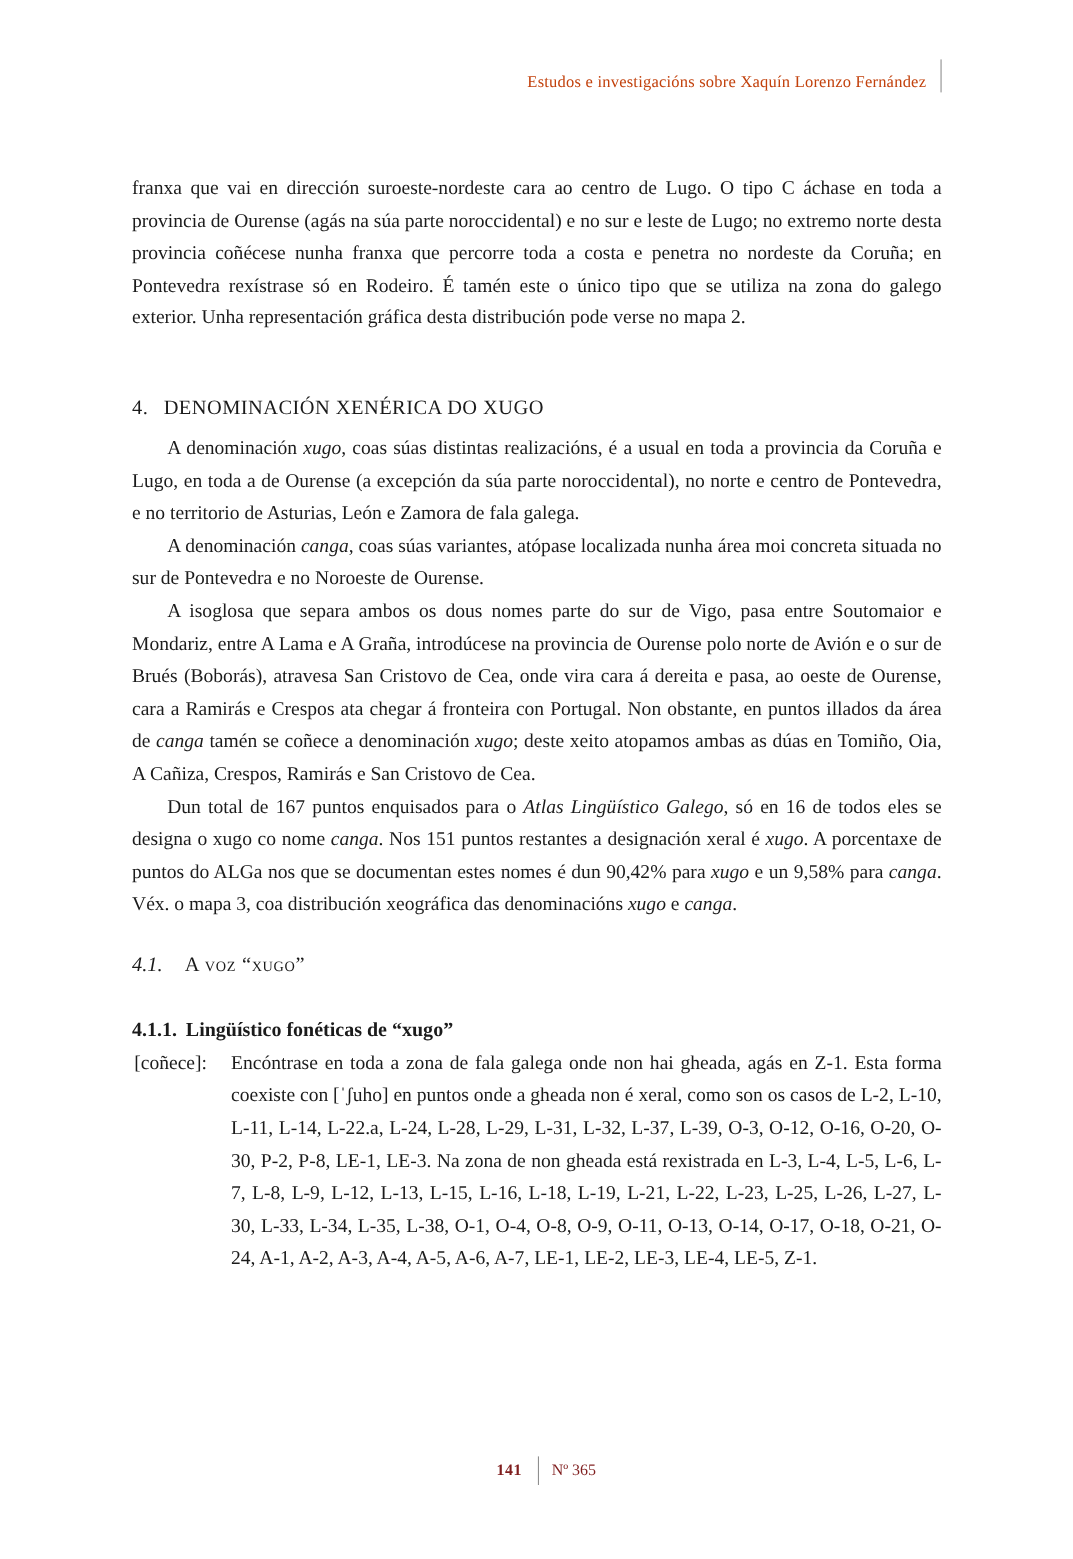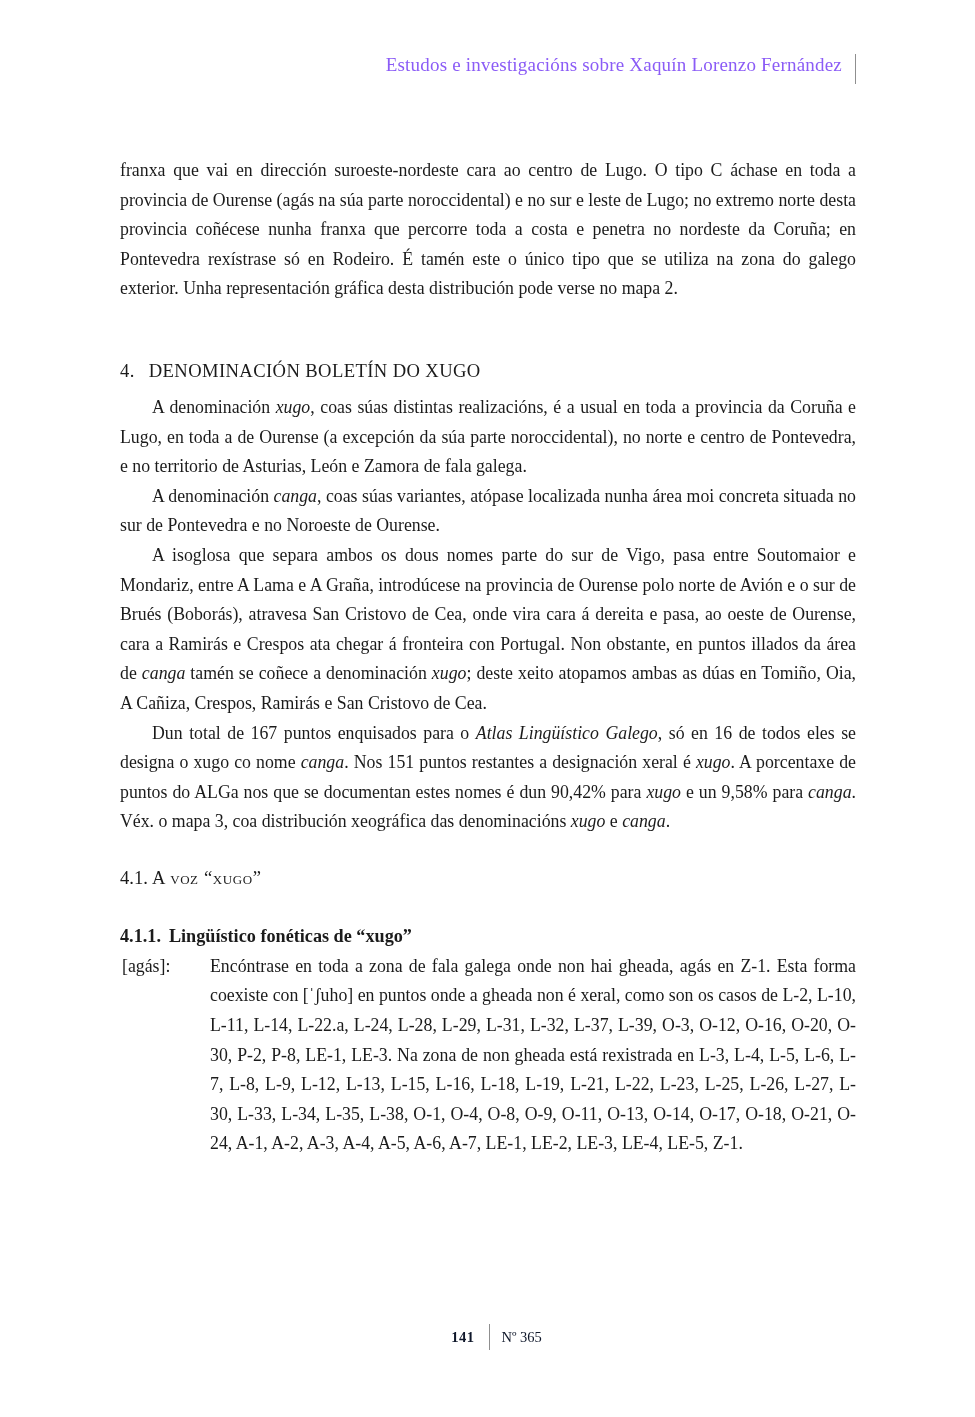--- a/index.html
+++ b/index.html
@@ -9,22 +9,22 @@
     font-family: "Liberation Serif", "DejaVu Serif", serif;
     color: #1b1b1b;
     position: relative;
     overflow: hidden;
   }
   .page { position: relative; width: 975px; height: 1417px; background: #ffffff; }
 
   
   .header {
     position: absolute; top: 54px; left: 120px; width: 736px;
-    display: flex; align-items: flex-start;
-    font-size: 19px; color: #8b5cf6;
+    display: flex; align-items: flex-end;
+    font-size: 15px; color: #c2410c;
   }
   .header-left  { flex: 1; text-align: right; padding-right: 13px; letter-spacing: 0.2px; }
   .header-right { flex: 1; text-align: left;  padding-left: 13px;  letter-spacing: 0.6px; }
   .vdiv { width: 1px; height: 30px; background: #8f8f8f; flex: 0 0 1px; }
 
   
   .main {
     position: absolute; top: 156px; left: 120px; width: 736px;
     font-size: 17.8px; line-height: 29.6px; text-align: justify;
   }
@@ -35,76 +35,76 @@
   .section-heading {
     font-size: 18.6px; font-weight: normal; letter-spacing: 0.4px;
     margin-top: 52px; margin-bottom: 7px; text-align: left; line-height: 30px;
   }
   .section-heading .hnum { margin-right: 14px; }
 
   .subsection {
     font-size: 18.6px; font-weight: normal;
     margin-top: 26px; text-align: left; line-height: 30px;
   }
-  .subsection .hnum { margin-right: 4px; }
+  .subsection .hnum { margin-right: 20px; font-style: italic; }
   .sc { font-variant: small-caps; letter-spacing: 0.6px; }
 
   .subsubsection {
     font-size: 18.2px; font-weight: 600;
     margin-top: 28px; margin-bottom: 1px; text-align: left; line-height: 30px;
   }
   .subsubsection .hnum { margin-right: 8px; }
 
   .entry { display: flex; align-items: flex-start; }
   .entry-label { flex: 0 0 90px; width: 90px; padding-left: 2px; white-space: nowrap; }
   .entry-text  { flex: 1; text-align: justify; }
 
   
   .footer {
     position: absolute; top: 1324px; left: 120px; width: 736px;
     display: flex; align-items: center;
-    font-size: 14.5px; color: #0f172a;
+    font-size: 14.5px; color: #7f1d1d;
   }
   .footer-left  { flex: 1; text-align: right; padding-right: 14px; font-weight: bold; letter-spacing: 0.5px; }
   .footer-right { flex: 1; text-align: left;  padding-left: 12px; }
   .footer .vdiv { height: 26px; }
 </style>
 </head>
 <body>
 
 <div class="page">
 
   <div class="header">
     <span class="header-left">Estudos e investigacións sobre Xaquín Lorenzo Fernández</span>
     <span class="vdiv"></span>
   </div>
 
   <div class="main">
 
     <p class="para noindent"><span>franxa que vai en dirección suroeste-nordeste cara ao centro de Lugo. O tipo C áchase en toda a provincia de Ourense (agás na súa parte noroccidental) e no sur e leste de Lugo; no extremo norte desta provincia coñécese nunha franxa que percorre toda a costa e penetra no nordeste da Coruña; en Pontevedra rexístrase só en Rodeiro. É tamén este o único tipo que se utiliza na zona do galego exterior. Unha representación gráfica desta distribución pode verse no mapa 2.</span></p>
 
     <h2 class="section-heading">
-      <span class="hnum">4.</span><span>DENOMINACIÓN BOLETÍN DO XUGO</span>
+      <span class="hnum">4.</span><span>DENOMINACIÓN XENÉRICA DO XUGO</span>
     </h2>
 
     <p class="para"><span>A denominación </span><em>xugo</em><span>, coas súas distintas realizacións, é a usual en toda a provincia da Coruña e Lugo, en toda a de Ourense (a excepción da súa parte noroccidental), no norte e centro de Pontevedra, e no territorio de Asturias, León e Zamora de fala galega.</span></p>
     <p class="para"><span>A denominación </span><em>canga</em><span>, coas súas variantes, atópase localizada nunha área moi concreta situada no sur de Pontevedra e no Noroeste de Ourense.</span></p>
     <p class="para"><span>A isoglosa que separa ambos os dous nomes parte do sur de Vigo, pasa entre Soutomaior e Mondariz, entre A Lama e A Graña, introdúcese na provincia de Ourense polo norte de Avión e o sur de Brués (Boborás), atravesa San Cristovo de Cea, onde vira cara á dereita e pasa, ao oeste de Ourense, cara a Ramirás e Crespos ata chegar á fronteira con Portugal. Non obstante, en puntos illados da área de </span><em>canga</em><span> tamén se coñece a denominación </span><em>xugo</em><span>; deste xeito atopamos ambas as dúas en Tomiño, Oia, A Cañiza, Crespos, Ramirás e San Cristovo de Cea.</span></p>
     <p class="para"><span>Dun total de 167 puntos enquisados para o </span><em>Atlas Lingüístico Galego</em><span>, só en 16 de todos eles se designa o xugo co nome </span><em>canga</em><span>. Nos 151 puntos restantes a designación xeral é </span><em>xugo</em><span>. A porcentaxe de puntos do ALGa nos que se documentan estes nomes é dun 90,42% para </span><em>xugo</em><span> e un 9,58% para </span><em>canga</em><span>. Véx. o mapa 3, coa distribución xeográfica das denominacións </span><em>xugo</em><span> e </span><em>canga</em><span>.</span></p>
 
     <h3 class="subsection">
       <span class="hnum">4.1.</span><span class="sc">A voz “xugo”</span>
     </h3>
 
     <h4 class="subsubsection">
       <span class="hnum">4.1.1.</span><span>Lingüístico fonéticas de “xugo”</span>
     </h4>
 
     <div class="entry">
-      <span class="entry-label">[agás]:</span>
+      <span class="entry-label">[coñece]:</span>
       <div class="entry-text"><span>Encóntrase en toda a zona de fala galega onde non hai gheada, agás en Z-1. Esta forma coexiste con [ˈʃuho] en puntos onde a gheada non é xeral, como son os casos de L-2, L-10, L-11, L-14, L-22.a, L-24, L-28, L-29, L-31, L-32, L-37, L-39, O-3, O-12, O-16, O-20, O-30, P-2, P-8, LE-1, LE-3. Na zona de non gheada está rexistrada en L-3, L-4, L-5, L-6, L-7, L-8, L-9, L-12, L-13, L-15, L-16, L-18, L-19, L-21, L-22, L-23, L-25, L-26, L-27, L-30, L-33, L-34, L-35, L-38, O-1, O-4, O-8, O-9, O-11, O-13, O-14, O-17, O-18, O-21, O-24, A-1, A-2, A-3, A-4, A-5, A-6, A-7, LE-1, LE-2, LE-3, LE-4, LE-5, Z-1.</span></div>
     </div>
 
   </div>
 
   <div class="footer">
     <span class="footer-left">141</span>
     <span class="vdiv"></span>
     <span class="footer-right">Nº 365</span>
   </div>

